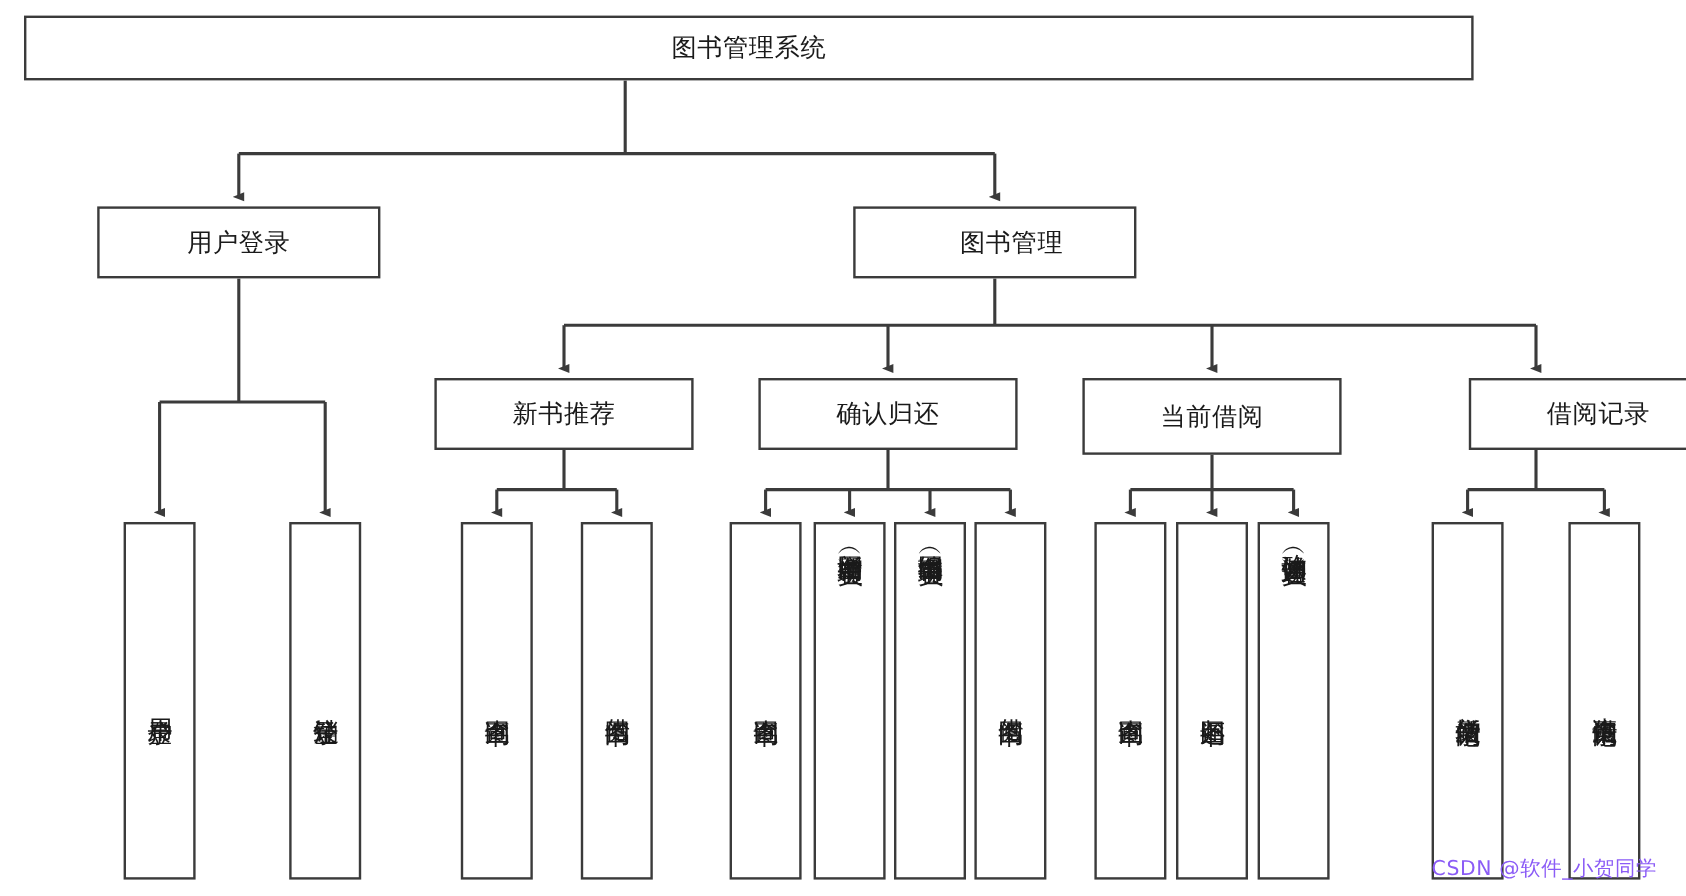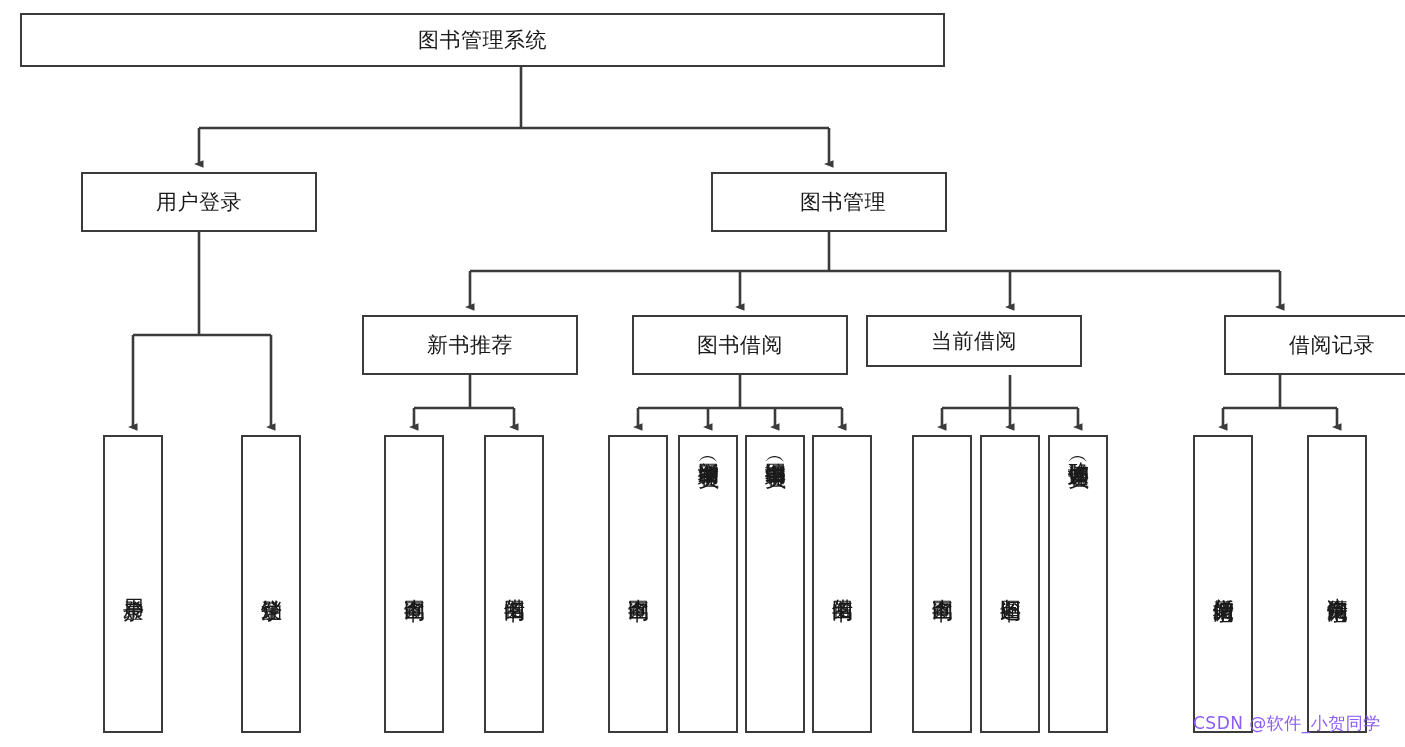--- a/index.html
+++ b/index.html
@@ -114,38 +114,38 @@
       <path d="M1010,408 L1010,427" marker-end="url(#arrow)"></path>
       <path d="M1078,408 L1078,427" marker-end="url(#arrow)"></path>
 
       <path d="M1280,375 L1280,408"></path>
       <path d="M1223,408 L1337,408"></path>
       <path d="M1223,408 L1223,427" marker-end="url(#arrow)"></path>
       <path d="M1337,408 L1337,427" marker-end="url(#arrow)"></path>
     </g>
   </svg>
 
-  <div class="node h" style="left:20px; top:13px; width:925px; height:54px;">
+  <div class="node h" style="left:20px; top:13px; width:1208px; height:54px;">
     <span>图书管理系统</span>
   </div>
 
   <div class="node h" style="left:81px; top:172px; width:236px; height:60px;">
     <span>用户登录</span>
   </div>
   <div class="node h" style="left:711px; top:172px; width:236px; height:60px;padding-left:28px;">
     <span>图书管理</span>
   </div>
 
   <div class="node h" style="left:362px; top:315px; width:216px; height:60px;">
     <span>新书推荐</span>
   </div>
   <div class="node h" style="left:632px; top:315px; width:216px; height:60px;">
-    <span>图书借阅</span>
+    <span>确认归还</span>
   </div>
-  <div class="node h" style="left:866px; top:315px; width:216px; height:52px;">
+  <div class="node h" style="left:902px; top:315px; width:216px; height:64px;">
     <span>当前借阅</span>
   </div>
   <div class="node h" style="left:1224px; top:315px; width:216px; height:60px;">
     <span>借阅记录</span>
   </div>
 
   <div class="node v vmid" style="left:103px; top:435px; width:60px; height:298px;">
     <span class="vtext">用户登录</span>
   </div>
   <div class="node v vmid" style="left:241px; top:435px; width:60px; height:298px;">

